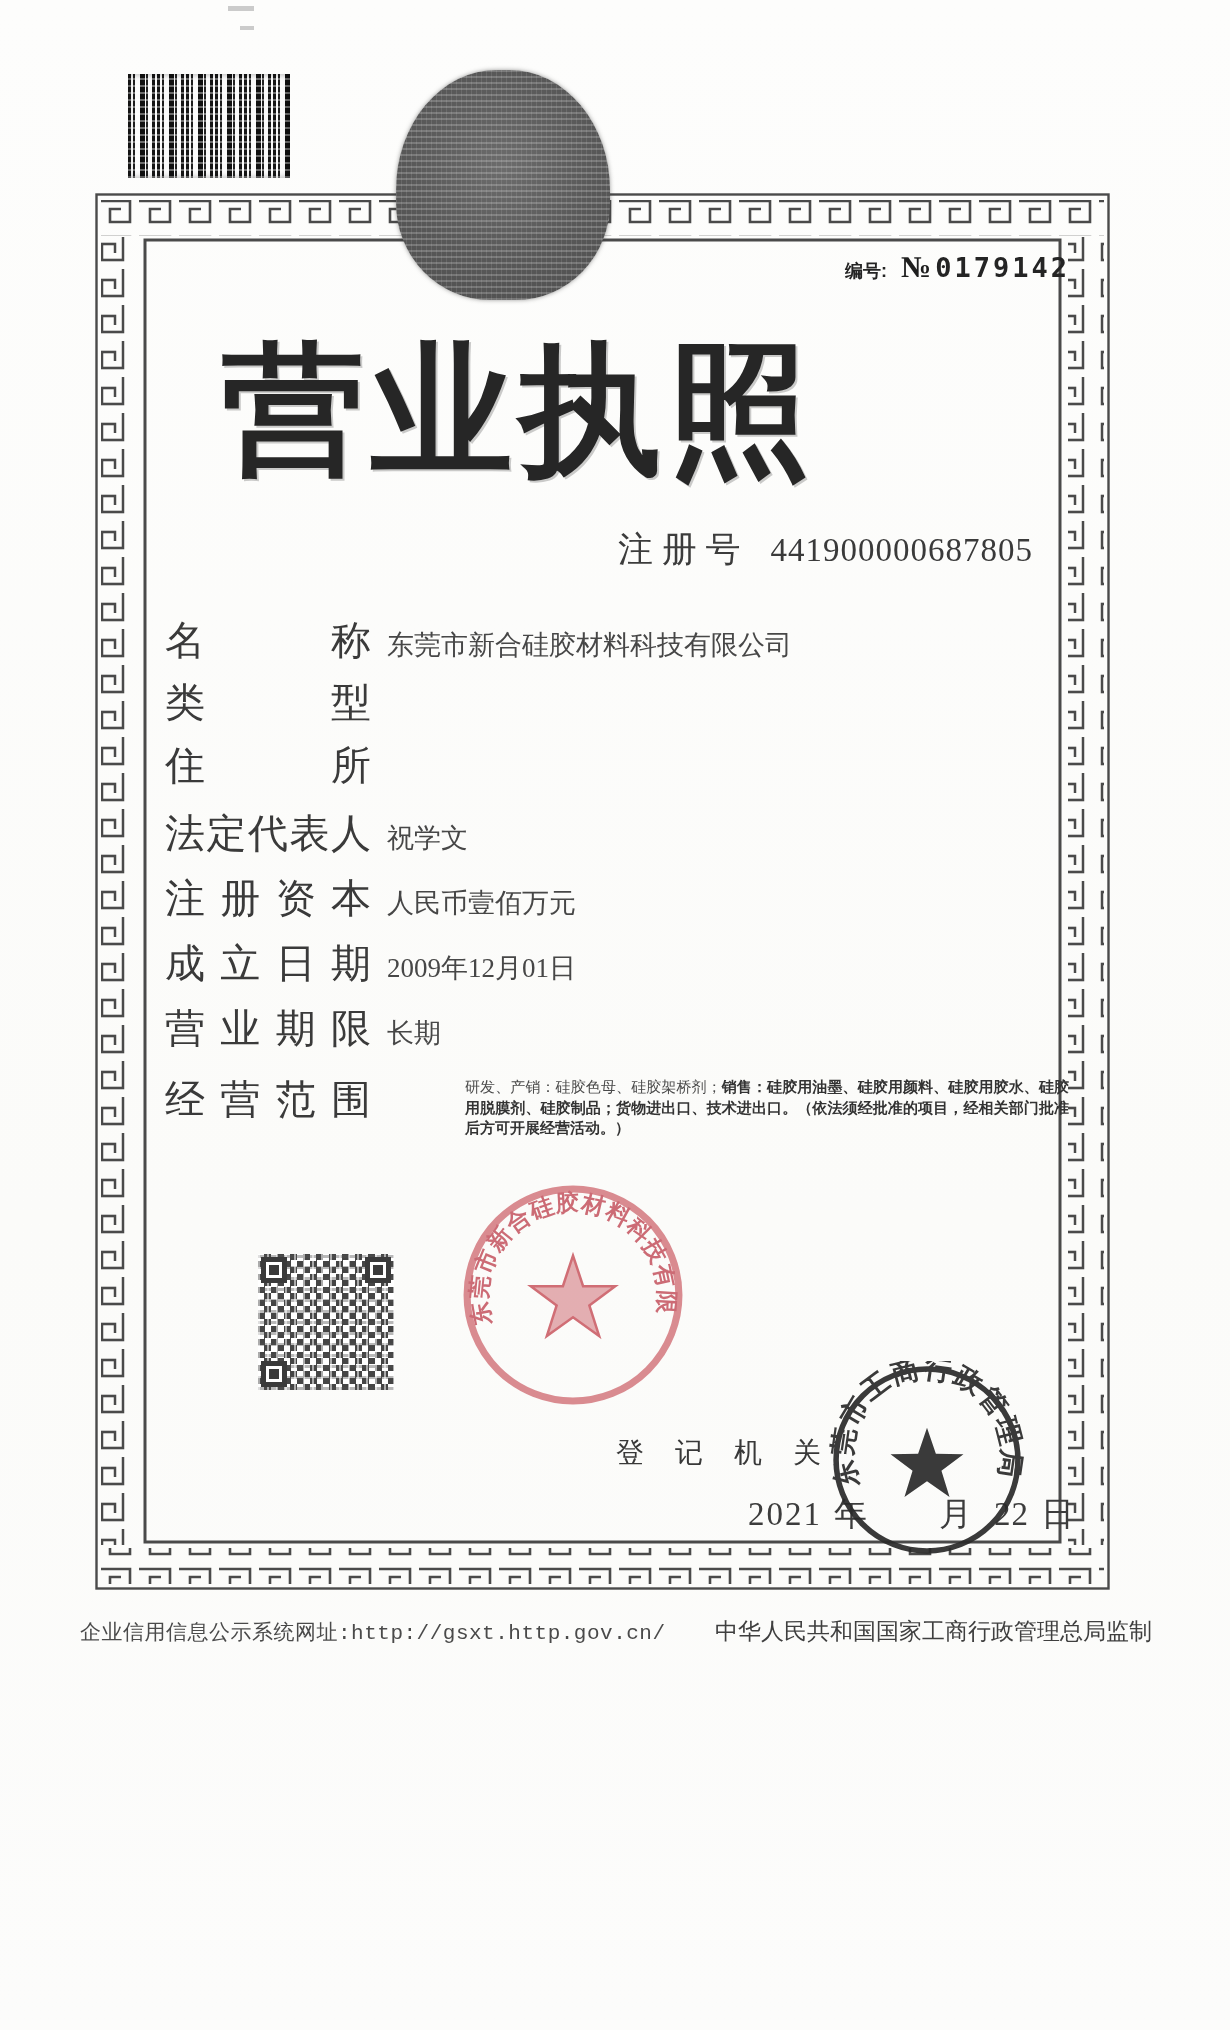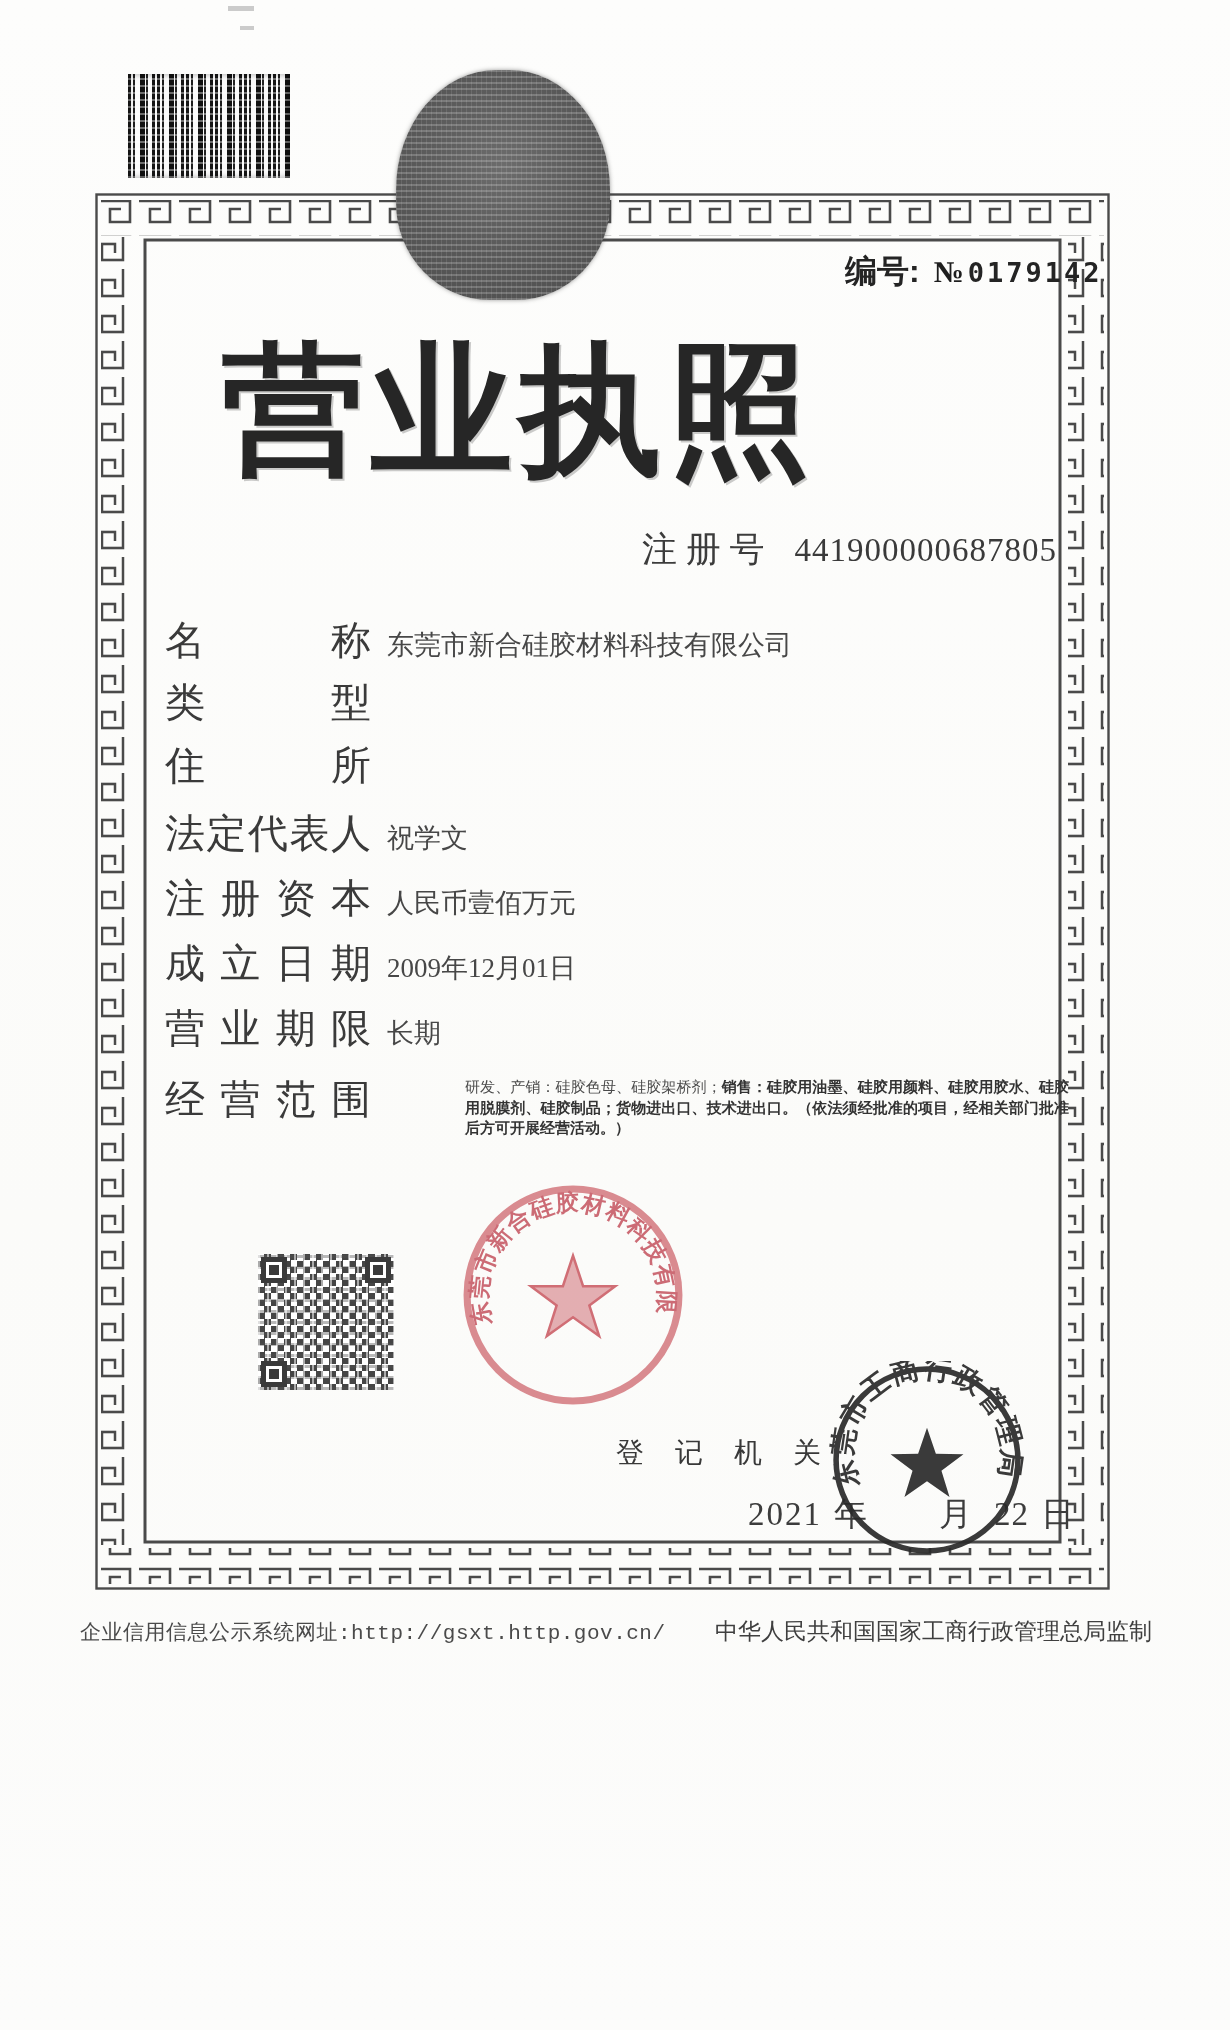--- a/index.html
+++ b/index.html
@@ -39,36 +39,36 @@
       repeating-linear-gradient(90deg, rgba(255,255,255,.10) 0 1px, rgba(255,255,255,0) 1px 5px),
       radial-gradient(circle at 50% 42%, #6c6c6c 0%, #585858 55%, #4e4e4e 100%);
     box-shadow:0 0 4px rgba(60,60,60,.5);
   }
 
   
   .frame{position:absolute;left:95px;top:193px;width:1015px;height:1397px;z-index:1;}
 
   
   .serial{position:absolute;left:845px;top:250px;z-index:2;white-space:nowrap;}
-  .serial .lab{font-family:"Liberation Sans",sans-serif;font-size:32px;font-weight:700;color:#242424;}
+  .serial .lab{font-family:"Liberation Sans",sans-serif;font-size:18px;font-weight:700;color:#242424;}
   .serial .nsign{font-size:30px;font-weight:700;color:#1e1e1e;margin-left:10px;}
   .serial .num{font-size:27px;font-weight:600;letter-spacing:3px;color:#242424;font-family:"DejaVu Sans Mono",monospace;}
 
   
   .title{
     position:absolute;left:222px;top:332px;width:588px;z-index:2;
     display:flex;justify-content:space-between;
     font-family:"Liberation Sans",sans-serif;
     font-size:142px;line-height:1.1;font-weight:800;color:#262626;
     text-shadow:2px 2px 0 rgba(50,50,50,.25);
   }
   .title span{display:block;}
 
   
-  .regno{position:absolute;left:618px;top:526px;z-index:2;white-space:nowrap;margin-left:24px;}
+  .regno{position:absolute;left:618px;top:526px;z-index:2;white-space:nowrap;}
   .regno .lab{font-size:35px;color:#3c3c3c;font-weight:500;}
   .regno .val{font-size:33px;color:#3a3a3a;margin-left:26px;letter-spacing:1px;}
 
   
   .frow{position:absolute;left:165px;z-index:2;display:flex;align-items:flex-start;}
   .flabel{
     width:206px;display:flex;justify-content:space-between;
     font-size:40px;line-height:1.05;font-weight:500;color:#3a3a3a;
     flex:none;
   }

